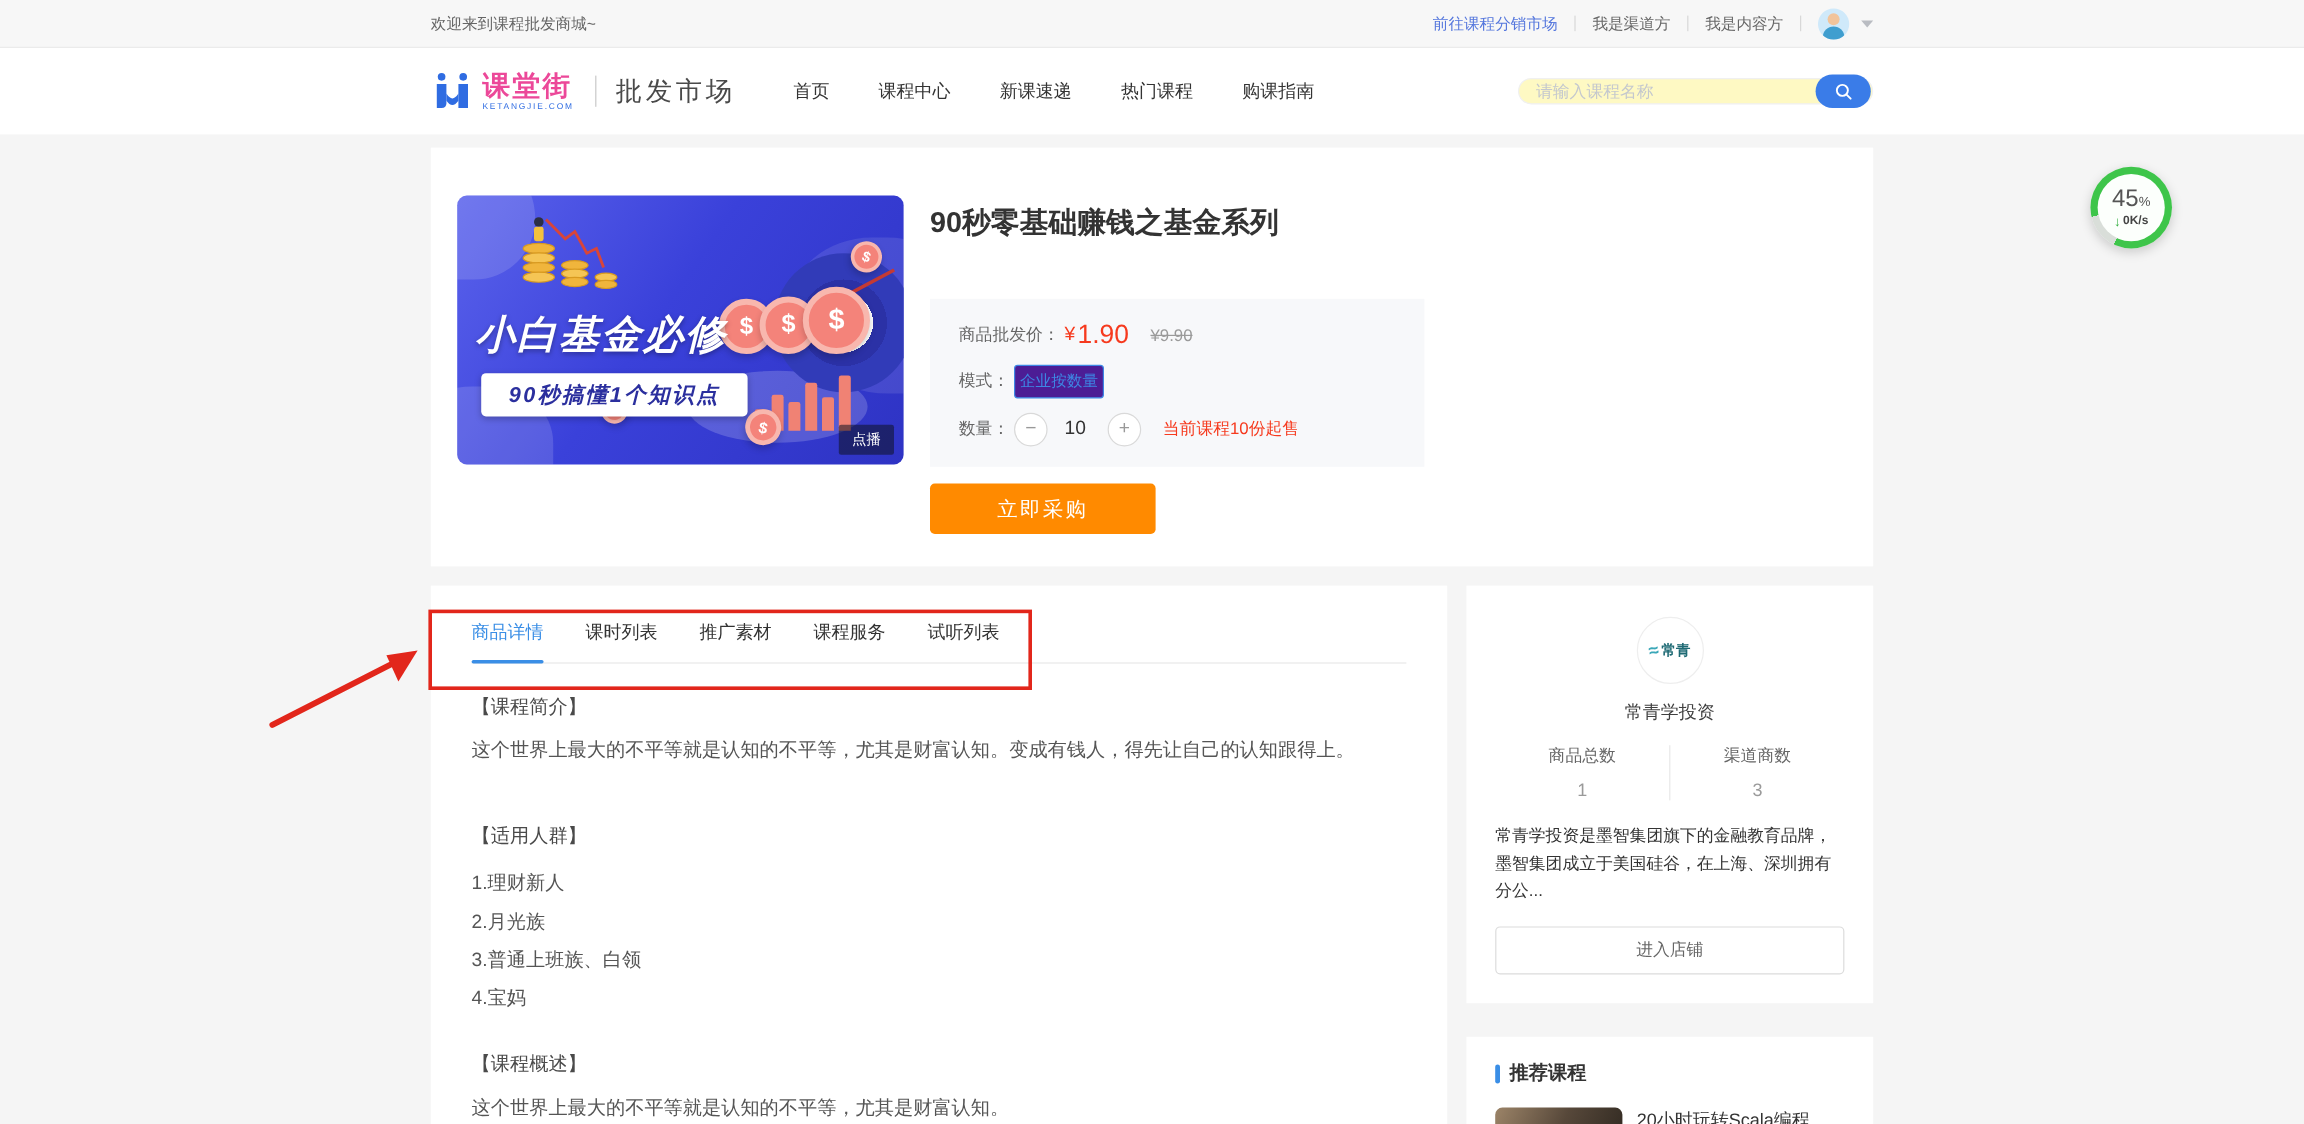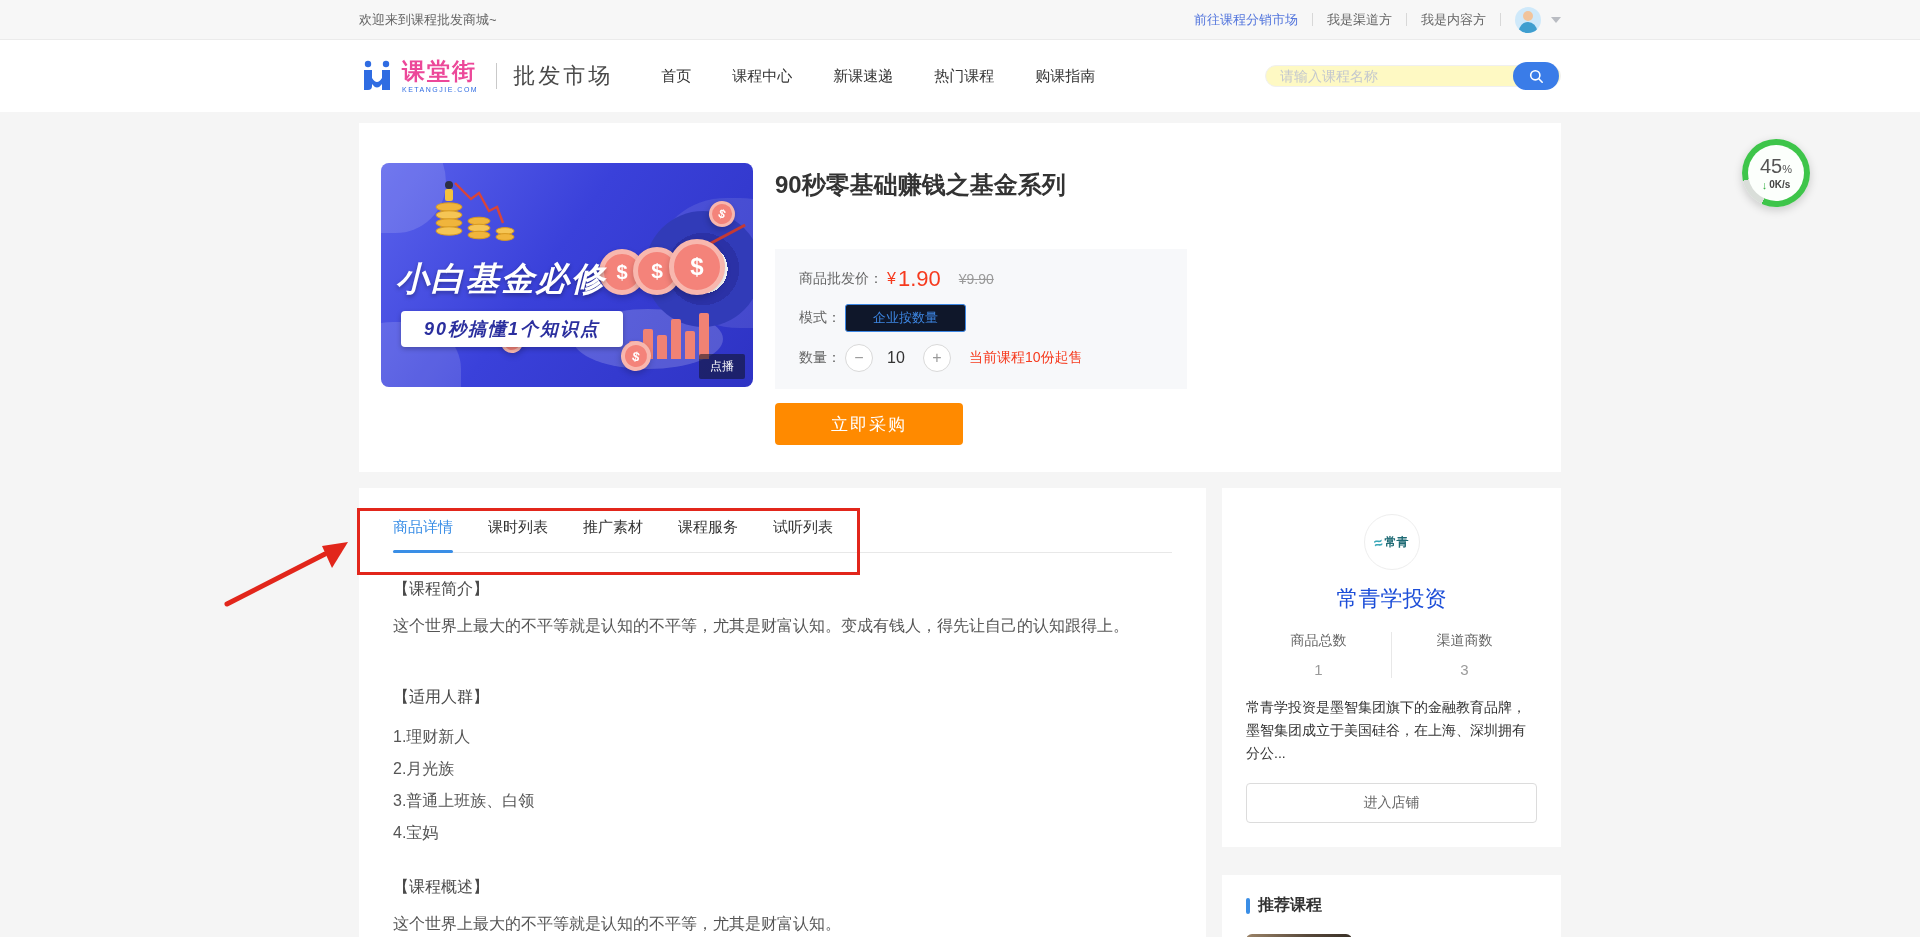--- a/index.html
+++ b/index.html
@@ -65,21 +65,21 @@
   .badge-vod { position:absolute; right:8px; bottom:8px; background:rgba(15,18,35,.55); color:#fff; font-size:12px; padding:4px 11px; border-radius:2px; z-index:4; }
 
   .product-info { margin-left:22px; flex:1; }
   .product-title { font-size:24px; font-weight:bold; color:#333; margin-top:6px; }
   .price-panel { margin-top:48px; width:412px; background:#f7f8fa; padding:17px 24px; font-size:14px; color:#666; }
   .pp-row { display:flex; align-items:center; margin-bottom:12px; }
   .pp-row:last-child { margin-bottom:0; }
   .price-cur { color:#f63a1e; font-size:16px; margin-left:4px; }
   .price-val { color:#f63a1e; font-size:22px; margin-left:2px; }
   .price-old { color:#9a9a9a; font-size:14px; text-decoration:line-through; margin-left:18px; }
-  .mode-chip { border:1px solid #3d87e4; color:#3d87e4; font-size:13px; padding:4px 27px; border-radius:3px; margin-left:4px; background:#0f172a; cursor:pointer; }
+  .mode-chip { border:1px solid #3d87e4; color:#3d87e4; font-size:13px; padding:4px 4px; border-radius:3px; margin-left:4px; background:#4c1d95; cursor:pointer; }
   .step-btn { width:28px; height:28px; border:1px solid #d9d9d9; border-radius:50%; background:#fff; color:#999; font-size:16px; display:flex; align-items:center; justify-content:center; cursor:pointer; margin-left:4px; }
   .qty-val { width:46px; text-align:center; font-size:16px; color:#333; }
   .qty-note { color:#f63a1e; font-size:14px; margin-left:18px; }
   .buy-btn { margin-top:14px; width:188px; height:42px; background:#ff8a00; border:none; border-radius:4px; color:#fff; font-size:17px; letter-spacing:2px; cursor:pointer; font-family:inherit; }
 
   
   .detail-row { margin-top:16px; display:flex; align-items:flex-start; }
   .detail-card { width:847px; background:#fff; padding:30px 34px 40px; min-height:452px; }
   .tabs { display:flex; border-bottom:1px solid #e8e8e8; }
   .tab { font-size:15px; color:#333; margin-right:35px; padding-bottom:15px; position:relative; cursor:pointer; }
@@ -90,21 +90,21 @@
   .sec-p { line-height:26px; margin-bottom:48px; }
   .aud-item { line-height:32px; }
   .aud-wrap { margin-bottom:28px; }
   .sec-p.last { margin-bottom:0; }
 
   .side-col { width:339px; margin-left:16px; }
   .store-card { background:#fff; padding:26px 24px 24px; text-align:center; }
   .store-logo { width:56px; height:56px; border-radius:50%; border:1px solid #eee; margin:0 auto; display:flex; align-items:center; justify-content:center; gap:2px; }
   .swirl { font-size:15px; color:#3aa7b8; transform:rotate(-12deg); font-weight:bold; }
   .store-logo-cn { font-size:12px; font-weight:bold; color:#1e6a74; }
-  .store-name { font-size:22px; color:#1d4ed8; margin-top:14px; }
+  .store-name { font-size:15px; color:#404040; margin-top:14px; }
   .store-stats { margin-top:18px; display:flex; }
   .stat { flex:1; }
   .stat:first-child { border-right:1px solid #e8e8e8; }
   .stat-label { font-size:14px; color:#666; }
   .stat-val { font-size:15px; color:#9a9a9a; margin-top:11px; }
   .store-desc { margin-top:18px; text-align:left; font-size:14px; color:#333; line-height:23px; }
   .enter-btn { margin-top:18px; width:100%; height:40px; background:#fff; border:1px solid #dcdcdc; border-radius:4px; font-size:14px; color:#666; cursor:pointer; font-family:inherit; }
 
   .rec-card { margin-top:28px; background:#fff; padding:20px 24px 24px; min-height:136px; }
   .rec-head { display:flex; align-items:center; }

